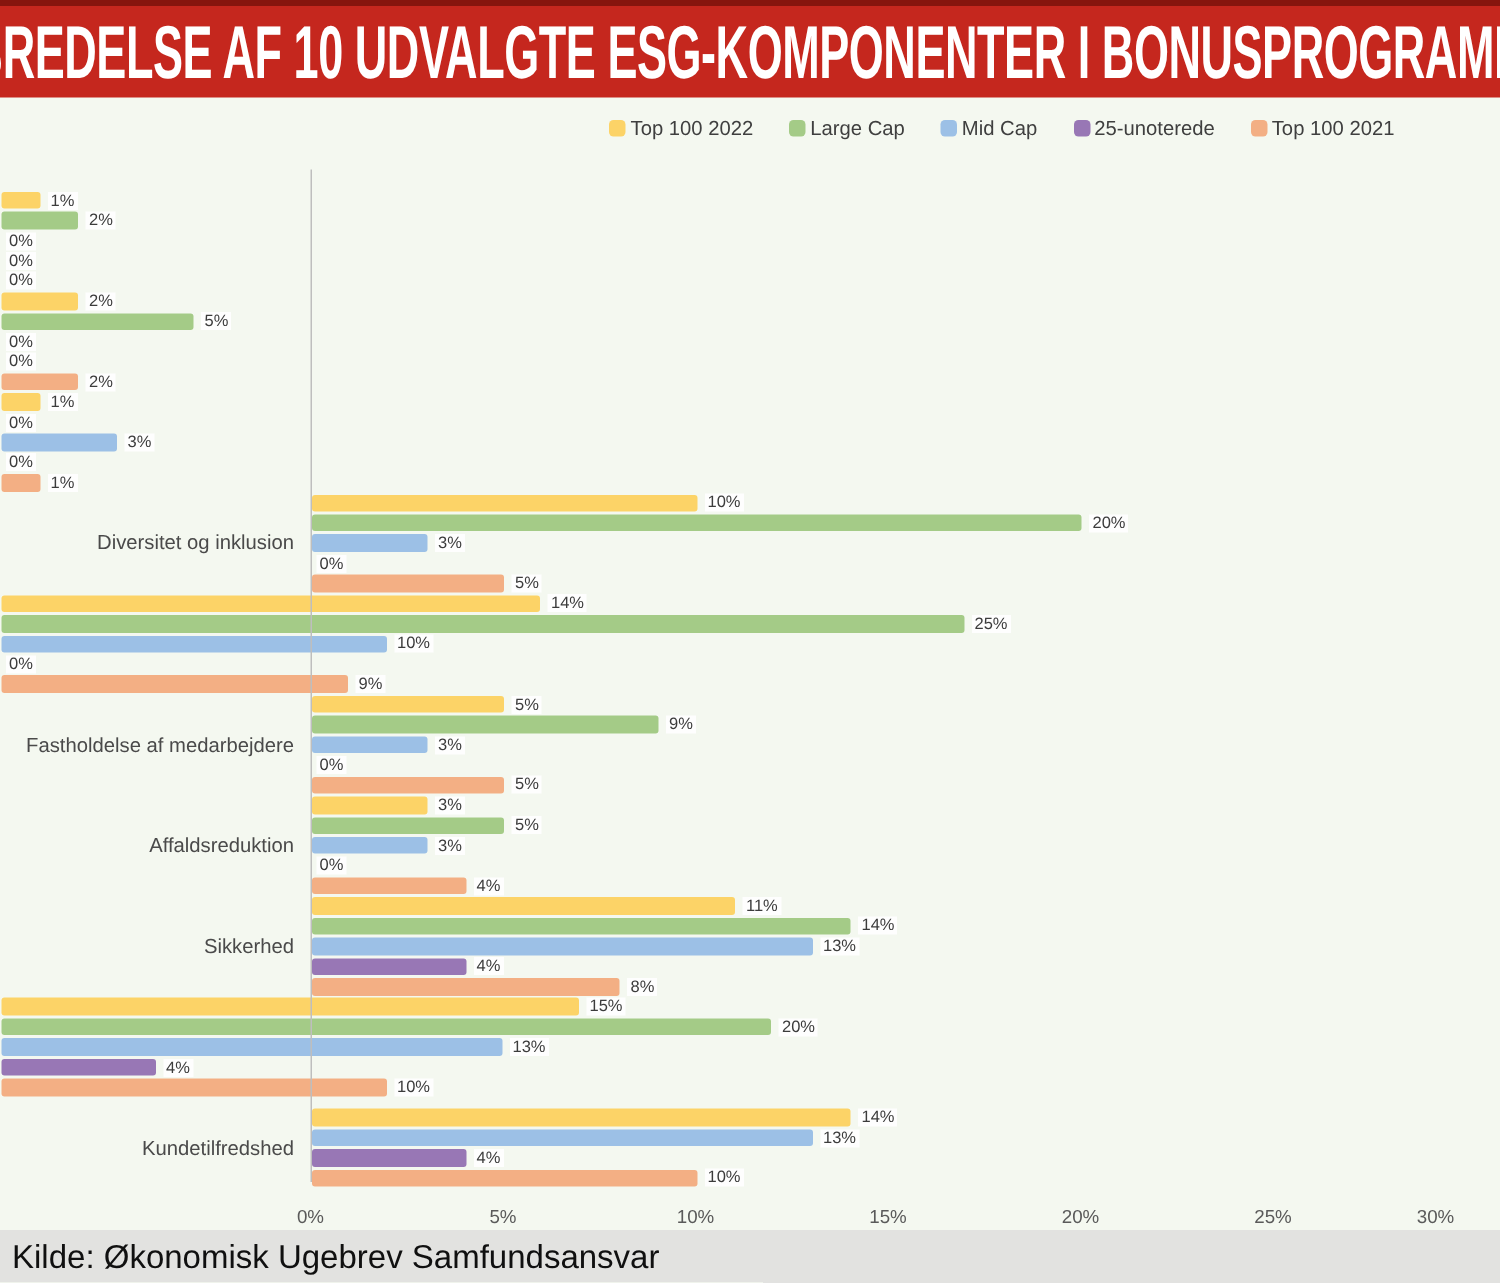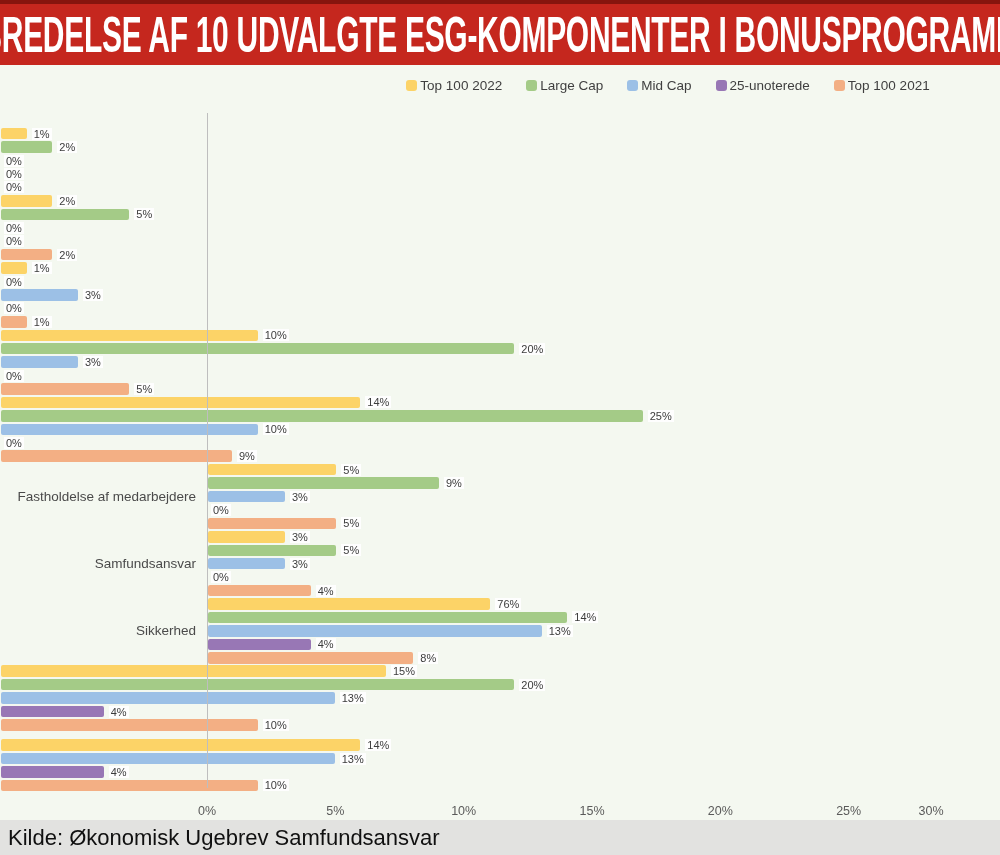--- a/index.html
+++ b/index.html
@@ -141,20 +141,21 @@
           <div class="bar-row">
             <span class="val zero">0%</span>
           </div>
           <div class="bar-row">
             <div class="bar" style="width: 25.6667px; background: rgb(243, 175, 132);"></div>
             <span class="val">1%</span>
           </div>
         </div>
       </div>
       <div class="group">
+        <div class="cat-label">Diversitet og inklusion</div>
         <div class="bars">
           <div class="bar-row">
             <div class="bar" style="width: 256.667px; background: rgb(252, 211, 103);"></div>
             <span class="val">10%</span>
           </div>
           <div class="bar-row">
             <div class="bar" style="width: 513.333px; background: rgb(164, 203, 135);"></div>
             <span class="val">20%</span>
           </div>
           <div class="bar-row">
@@ -211,21 +212,21 @@
           <div class="bar-row">
             <span class="val zero">0%</span>
           </div>
           <div class="bar-row">
             <div class="bar" style="width: 128.333px; background: rgb(243, 175, 132);"></div>
             <span class="val">5%</span>
           </div>
         </div>
       </div>
       <div class="group">
-        <div class="cat-label">Samfundsansvar</div>
+        <div class="cat-label">Affaldsreduktion</div>
         <div class="bars">
           <div class="bar-row">
             <div class="bar" style="width: 77px; background: rgb(252, 211, 103);"></div>
             <span class="val">3%</span>
           </div>
           <div class="bar-row">
             <div class="bar" style="width: 128.333px; background: rgb(164, 203, 135);"></div>
             <span class="val">5%</span>
           </div>
           <div class="bar-row">
@@ -239,21 +240,21 @@
             <div class="bar" style="width: 102.667px; background: rgb(243, 175, 132);"></div>
             <span class="val">4%</span>
           </div>
         </div>
       </div>
       <div class="group">
         <div class="cat-label">Sikkerhed</div>
         <div class="bars">
           <div class="bar-row">
             <div class="bar" style="width: 282.333px; background: rgb(252, 211, 103);"></div>
-            <span class="val">76%</span>
+            <span class="val">11%</span>
           </div>
           <div class="bar-row">
             <div class="bar" style="width: 359.333px; background: rgb(164, 203, 135);"></div>
             <span class="val">14%</span>
           </div>
           <div class="bar-row">
             <div class="bar" style="width: 333.667px; background: rgb(156, 192, 230);"></div>
             <span class="val">13%</span>
           </div>
           <div class="bar-row">
@@ -284,20 +285,21 @@
             <div class="bar" style="width: 102.667px; background: rgb(152, 119, 181);"></div>
             <span class="val">4%</span>
           </div>
           <div class="bar-row">
             <div class="bar" style="width: 256.667px; background: rgb(243, 175, 132);"></div>
             <span class="val">10%</span>
           </div>
         </div>
       </div>
       <div class="group">
+        <div class="cat-label">Kundetilfredshed</div>
         <div class="bars">
           <div class="bar-row">
             <div class="bar" style="width: 359.333px; background: rgb(252, 211, 103);"></div>
             <span class="val">14%</span>
           </div>
           <div class="bar-row">
             <div class="bar" style="width: 333.667px; background: rgb(156, 192, 230);"></div>
             <span class="val">13%</span>
           </div>
           <div class="bar-row">
@@ -311,19 +313,19 @@
         </div>
       </div>
     </div>
   <div class="xaxis" id="xaxis">
       <span class="tick" style="left: 0px;">0%</span>
       <span class="tick" style="left: 128.333px;">5%</span>
       <span class="tick" style="left: 256.667px;">10%</span>
       <span class="tick" style="left: 385px;">15%</span>
       <span class="tick" style="left: 513.333px;">20%</span>
       <span class="tick" style="left: 641.667px;">25%</span>
-      <span class="tick" style="left: 724px;">30%</span>
+      <span class="tick" style="left: 750px;">30%</span>
     </div>
 </div>
 
 <div class="source-bar">
   <span>Kilde: Økonomisk Ugebrev Samfundsansvar</span>
 </div>
 
 </body></html>

